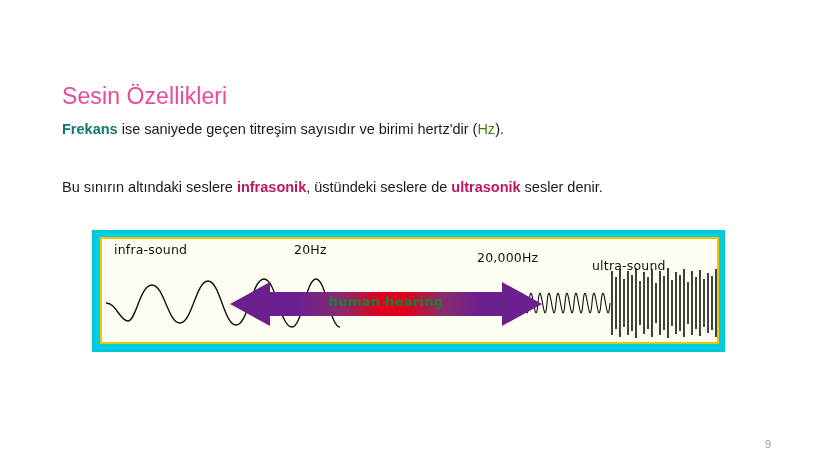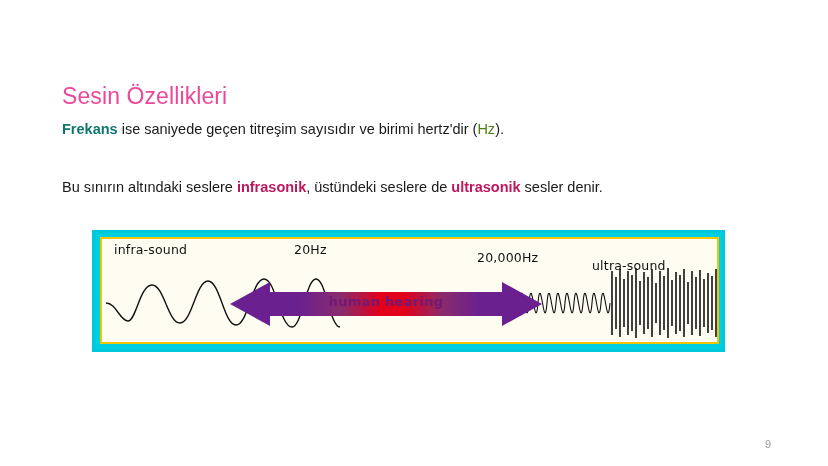--- a/index.html
+++ b/index.html
@@ -103,21 +103,21 @@
   }
   .arrow-text {
     position: absolute;
     left: 0;
     top: 12px;
     width: 312px;
     text-align: center;
     font-family: "DejaVu Sans", sans-serif;
     font-size: 13px;
     font-weight: bold;
-    color: #701a75;
+    color: #15803d;
     letter-spacing: 0.3px;
     z-index: 3;
     pointer-events: none;
   }
   .page-number {
     position: absolute;
     right: 57px;
     bottom: 16px;
     font-size: 11px;
     color: #9a9a9a;

